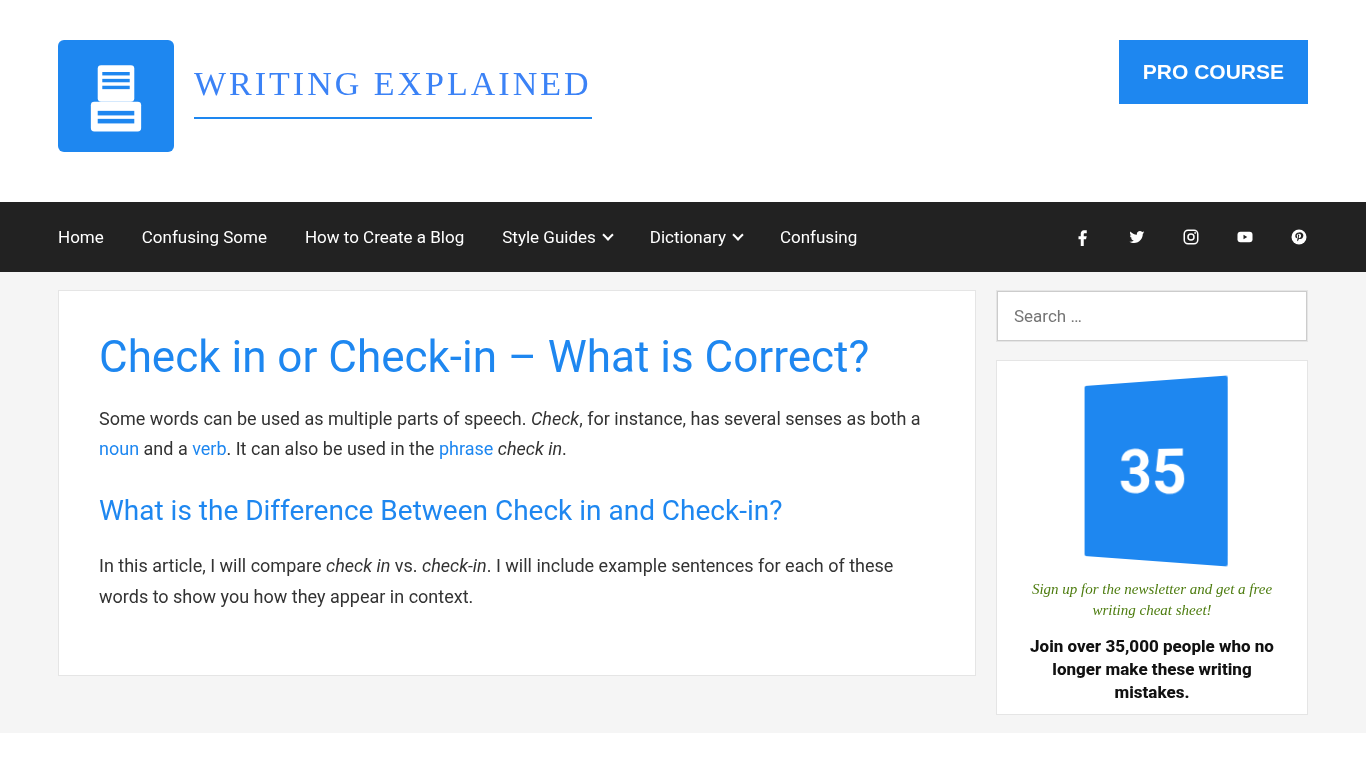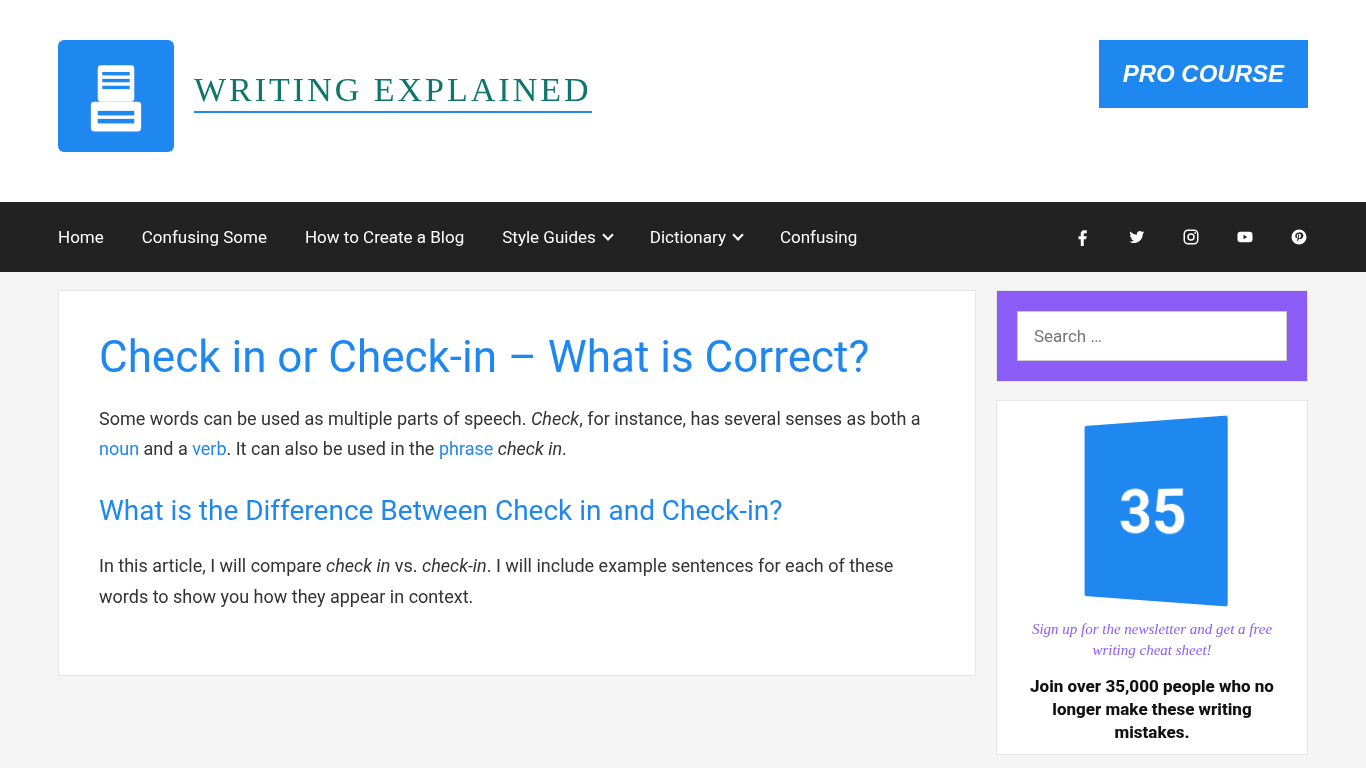--- a/index.html
+++ b/index.html
@@ -2,44 +2,44 @@
 <html><head>
 <meta charset="utf-8">
 <style>
 * { margin: 0; padding: 0; box-sizing: border-box; }
 body { font-family: -apple-system, BlinkMacSystemFont, "Segoe UI", Roboto, sans-serif; background: #fff; color: #222; }
 .header { display: flex; justify-content: space-between; align-items: flex-start; padding: 40px 58px 50px; }
 .logo-area { display: flex; align-items: center; gap: 20px; }
 .logo-box { width: 116px; height: 112px; background: #1e87f0; border-radius: 6px; display: flex; align-items: center; justify-content: center; }
 .logo-box svg { width: 70px; height: 80px; fill: #fff; }
 .logo-text { display: flex; flex-direction: column; }
-.site-title { font-family: Georgia, serif; font-size: 34px; color: #0f766e; letter-spacing: 3px; font-weight: 400; border-bottom: 2px solid #1e87f0; padding-bottom: 2px; margin-bottom: 8px; }
+.site-title { font-family: Georgia, serif; font-size: 34px; color: #3b82f6; letter-spacing: 3px; font-weight: 400; border-bottom: 2px solid #1e87f0; padding-bottom: 14px; margin-bottom: 8px; }
 .site-tagline { font-family: Georgia, serif; font-size: 15px; letter-spacing: 2px; font-weight: 700; color: #000; text-align: center; }
-.pro-btn { background: #1e87f0; color: #fff; padding: 20px 24px; font-size: 24px; font-weight: 600; border: none; cursor: pointer; font-style: italic; }
+.pro-btn { background: #1e87f0; color: #fff; padding: 20px 24px; font-size: 21px; font-weight: 600; border: none; cursor: pointer; }
 .nav { background: #222; display: flex; justify-content: space-between; align-items: center; padding: 0 58px; height: 70px; }
 .nav-left { display: flex; gap: 38px; }
 .nav-item { color: #fff; font-size: 17px; display: flex; align-items: center; gap: 8px; cursor: pointer; }
 .chevron { display: inline-block; width: 8px; height: 8px; border-right: 2px solid #fff; border-bottom: 2px solid #fff; transform: rotate(45deg); margin-top: -4px; }
 .nav-right { display: flex; gap: 36px; }
 .social-icon { width: 18px; height: 18px; fill: #fff; cursor: pointer; }
 .content-wrap { display: flex; gap: 20px; padding: 18px 58px; background: #f5f5f5; align-items: flex-start; }
 .main { flex: 1; background: #fff; padding: 40px; border: 1px solid #e5e5e5; }
 .article-title { font-size: 44px; color: #1e87f0; font-weight: 400; margin-bottom: 20px; line-height: 1.2; }
 .breadcrumb { font-size: 17px; margin-bottom: 24px; color: #333; }
 .breadcrumb a { color: #1e87f0; text-decoration: none; }
 .body-text { font-size: 18px; line-height: 1.7; color: #333; margin-bottom: 22px; margin-top: 16px; }
 .body-text em { font-style: italic; }
 .body-text a { color: #1e87f0; text-decoration: none; }
 .h2 { font-size: 28px; color: #1e87f0; font-weight: 400; margin: 28px 0 22px; line-height: 1.3; }
 .sidebar { width: 312px; display: flex; flex-direction: column; gap: 18px; }
-.widget { background: #8b5cf6; border: 1px solid #e5e5e5; padding: 20px; }
+.widget { background: #8b5cf6; border: 1px solid #e5e5e5; padding: 0; }
 .search-input { width: 100%; padding: 14px 16px; border: 1px solid #ccc; font-size: 17px; font-family: inherit; }
 .promo-img { width: 100%; background: #fff; padding: 10px; text-align: center; }
 .promo-book { width: 150px; height: 180px; background: #1e87f0; margin: 10px auto 18px; border-radius: 2px; position: relative; transform: perspective(400px) rotateY(-18deg); display: flex; align-items: center; justify-content: center; color: #fff; font-size: 62px; font-weight: 700; }
-.promo-caption { font-family: Georgia, serif; font-style: italic; font-size: 15px; color: #8b5cf6; line-height: 1.4; margin-bottom: 14px; padding: 0 10px; }
+.promo-caption { font-family: Georgia, serif; font-style: italic; font-size: 15px; color: #4d7c0f; line-height: 1.4; margin-bottom: 14px; padding: 0 10px; }
 .promo-bold { font-size: 17px; font-weight: 800; color: #111; line-height: 1.35; padding: 0 6px; }
 </style>
 </head>
 <body>
 
 <header class="header">
   <div class="logo-area">
     <div class="logo-box">
       <svg viewBox="0 0 60 70">
           <rect x="8" y="40" width="44" height="26" rx="3" fill="#fff"></rect>

